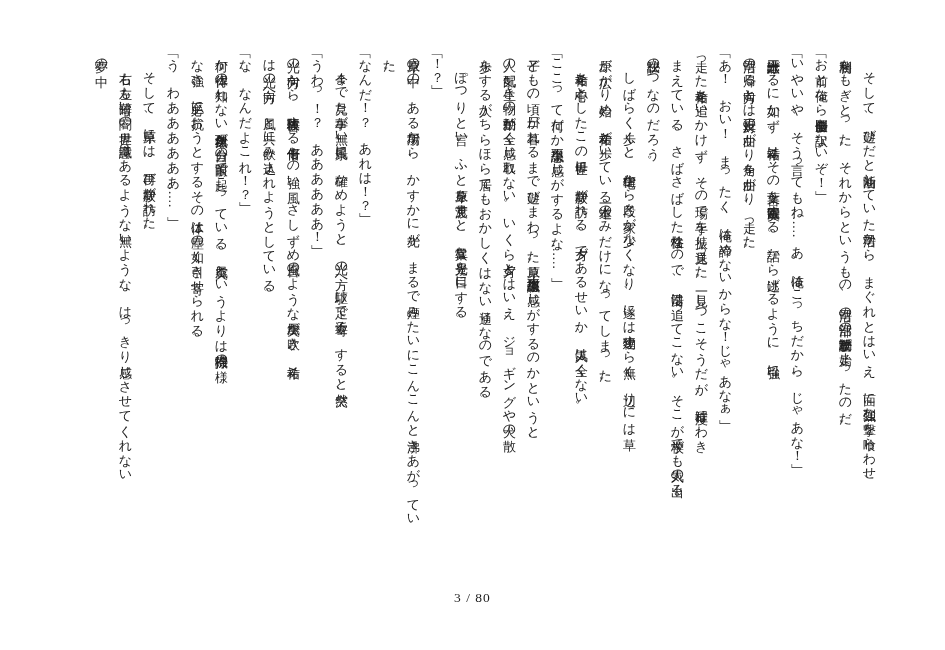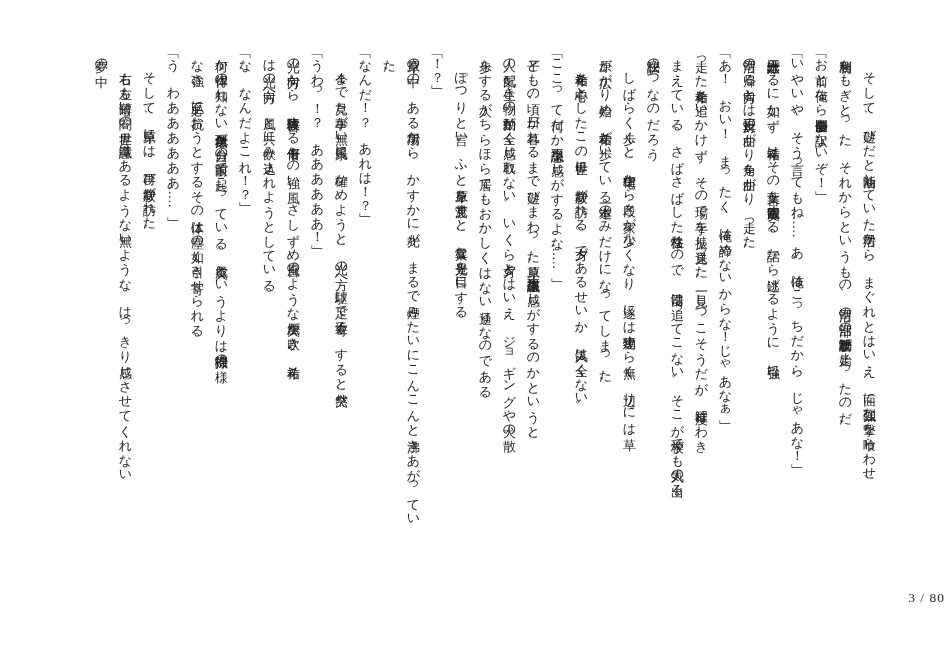--- a/index.html
+++ b/index.html
@@ -32,21 +32,21 @@
     white-space: nowrap;
   }
   .text-block .line.indent {
     text-indent: 1em;
   }
   .page-footer {
     position: absolute;
     left: 0;
     right: 0;
     bottom: 44px;
-    text-align: right;
+    text-align: center;
     font-size: 13.5px;
     color: #1e1e1e;
     letter-spacing: 1px;
   }
 </style>
 </head>
 <body>
 
 <div class="page">
   <div class="text-block">

